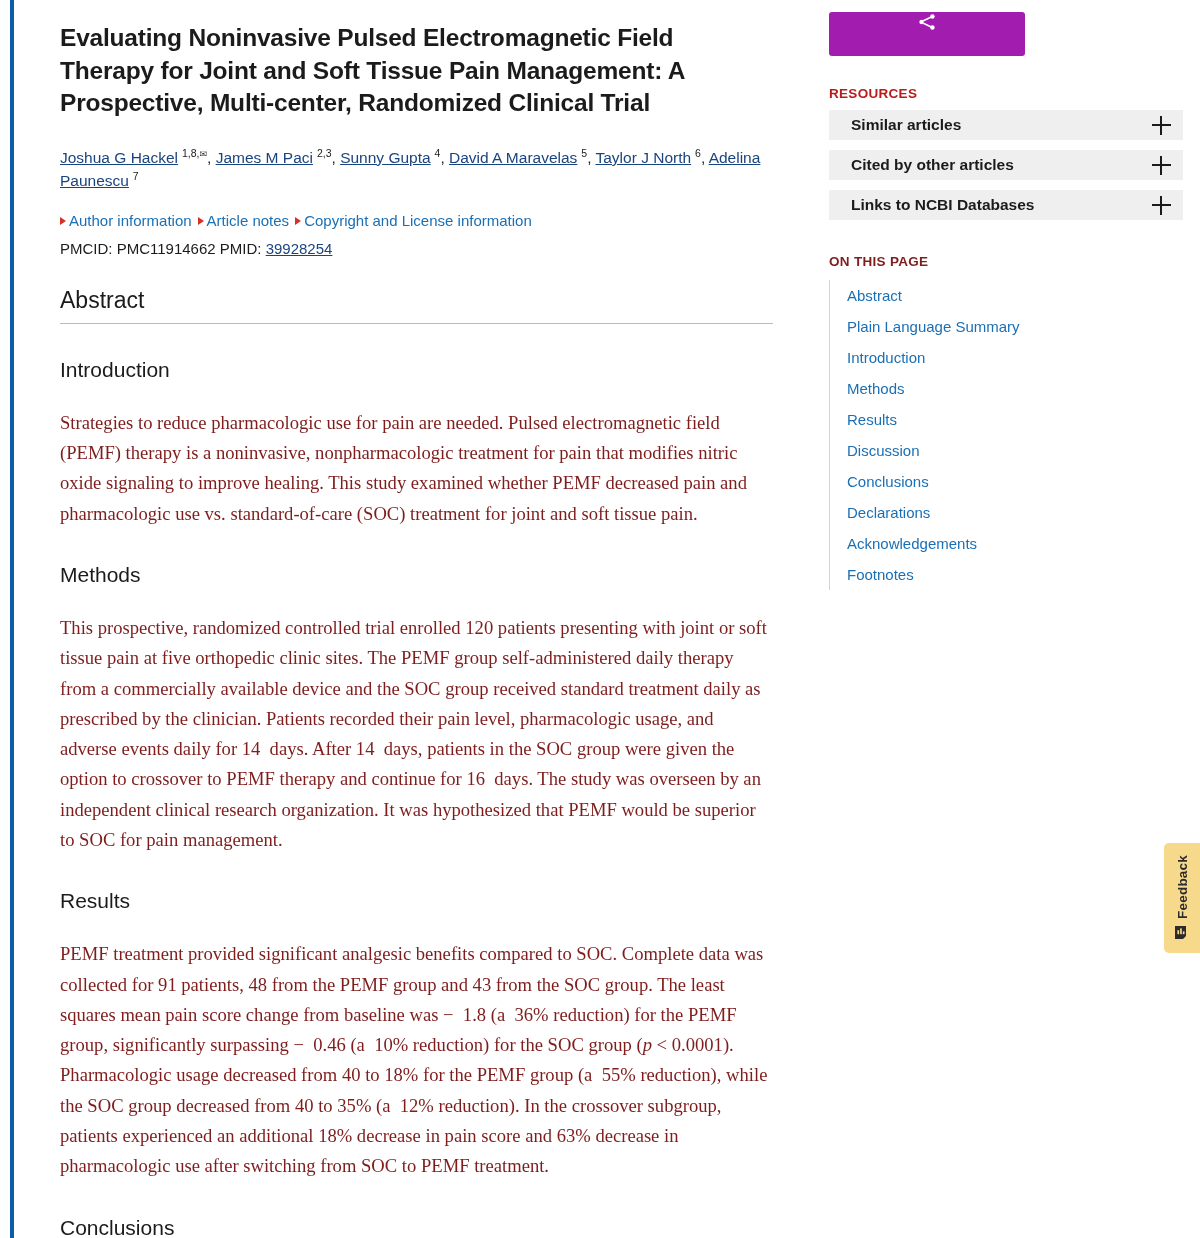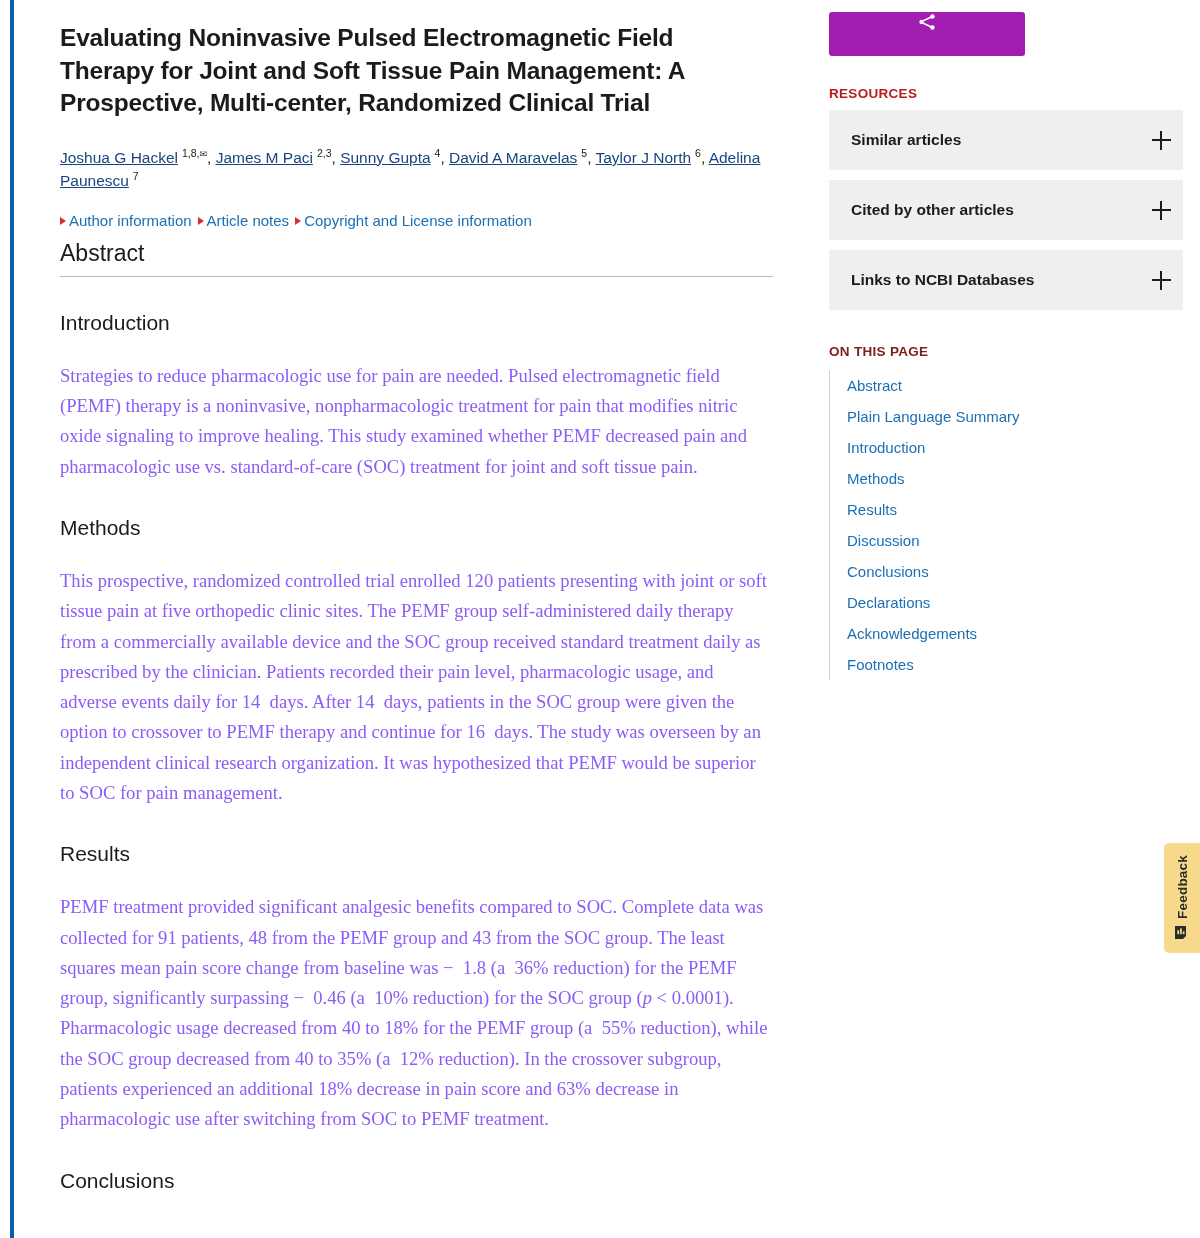--- a/index.html
+++ b/index.html
@@ -115,21 +115,21 @@
     font-family: "Liberation Sans", sans-serif;
     font-weight: normal;
     font-size: 21px;
     color: #1b1b1b;
     margin: 34px 0 0 0;
   }
   p.body-text {
     font-family: "Liberation Serif", serif;
     font-size: 18.6px;
     line-height: 1.63;
-    color: #8b5cf6;
+    color: #7f1d1d;
     margin: 26px 3px 0 0;
     max-width: 740px;
   }
   p.body-text i { font-style: italic; }
 
   
   .permalink-btn {
     display: flex;
     align-items: center;
     gap: 26px;
@@ -156,21 +156,21 @@
     color: #b91c1c;
     margin: 0 0 9px 0;
   }
 
   .res-list { margin: 0 0 34px 0; }
   .res-row {
     display: flex;
     align-items: center;
     justify-content: space-between;
     background: #efefef;
-    height: 60px;
+    height: 30px;
     padding: 0 12px 0 22px;
     margin-bottom: 10px;
     cursor: pointer;
   }
   .res-row-label {
     font-size: 15.5px;
     font-weight: bold;
     color: #1b1b1b;
   }
   .plus-ico {
@@ -239,20 +239,26 @@
 <div id="page">
 
   <div id="article-column">
 
     <h1 class="article-title">Evaluating Noninvasive Pulsed Electromagnetic Field Therapy for Joint and Soft Tissue Pain Management: A Prospective, Multi-center, Randomized Clinical Trial</h1>
 
     <div class="authors" id="author-list"><a href="#">Joshua G Hackel</a><sup> 1,8,<span class="env">✉</span></sup>, <a href="#">James M Paci</a><sup> 2,3</sup>, <a href="#">Sunny Gupta</a><sup> 4</sup>, <a href="#">David A Maravelas</a><sup> 5</sup>, <a href="#">Taylor J North</a><sup> 6</sup>, <a href="#">Adelina Paunescu</a><sup> 7</sup></div>
 
     <div class="meta-links" id="meta-links"><a href="#"><span class="tri"></span><span>Author information</span></a><a href="#"><span class="tri"></span><span>Article notes</span></a><a href="#"><span class="tri"></span><span>Copyright and License information</span></a></div>
 
+    <div class="ids">
+      <span>PMCID:</span>
+      <span>PMC11914662</span>
+      <span>PMID:</span>
+      <a href="#">39928254</a>
+    </div>
 
     <h2 class="section-title">Abstract</h2>
 
     <h3 class="sub-title">Introduction</h3>
     <p class="body-text">Strategies to reduce pharmacologic use for pain are needed. Pulsed electromagnetic field (PEMF) therapy is a noninvasive, nonpharmacologic treatment for pain that modifies nitric oxide signaling to improve healing. This study examined whether PEMF decreased pain and pharmacologic use vs. standard-of-care (SOC) treatment for joint and soft tissue pain.</p>
 
     <h3 class="sub-title">Methods</h3>
     <p class="body-text">This prospective, randomized controlled trial enrolled 120 patients presenting with joint or soft tissue pain at five orthopedic clinic sites. The PEMF group self-administered daily therapy from a commercially available device and the SOC group received standard treatment daily as prescribed by the clinician. Patients recorded their pain level, pharmacologic usage, and adverse events daily for 14&nbsp; days. After 14&nbsp; days, patients in the SOC group were given the option to crossover to PEMF therapy and continue for 16&nbsp; days. The study was overseen by an independent clinical research organization. It was hypothesized that PEMF would be superior to SOC for pain management.</p>
 
     <h3 class="sub-title">Results</h3>

